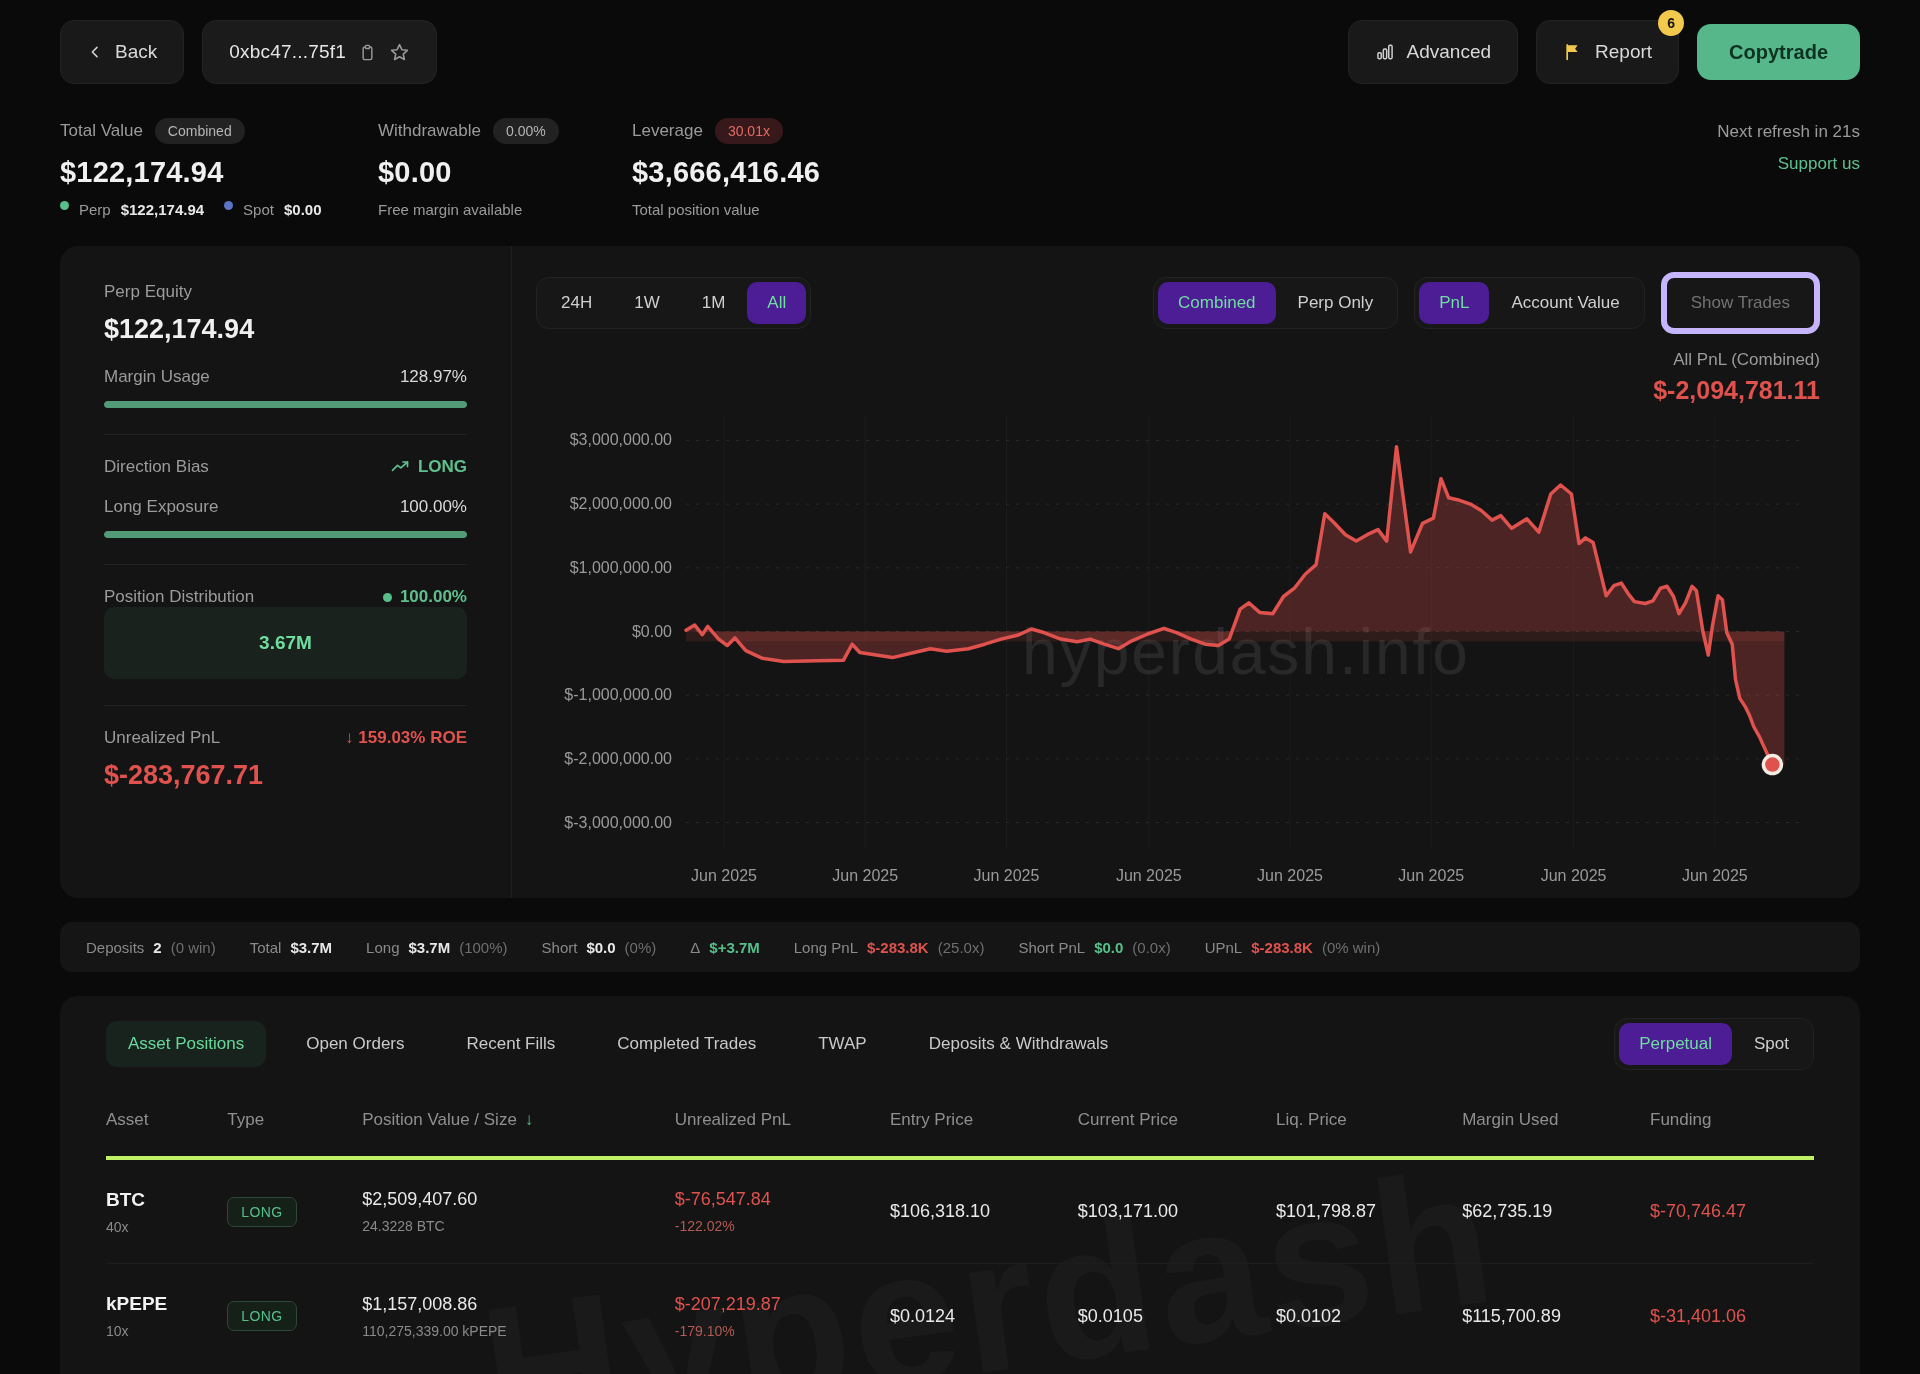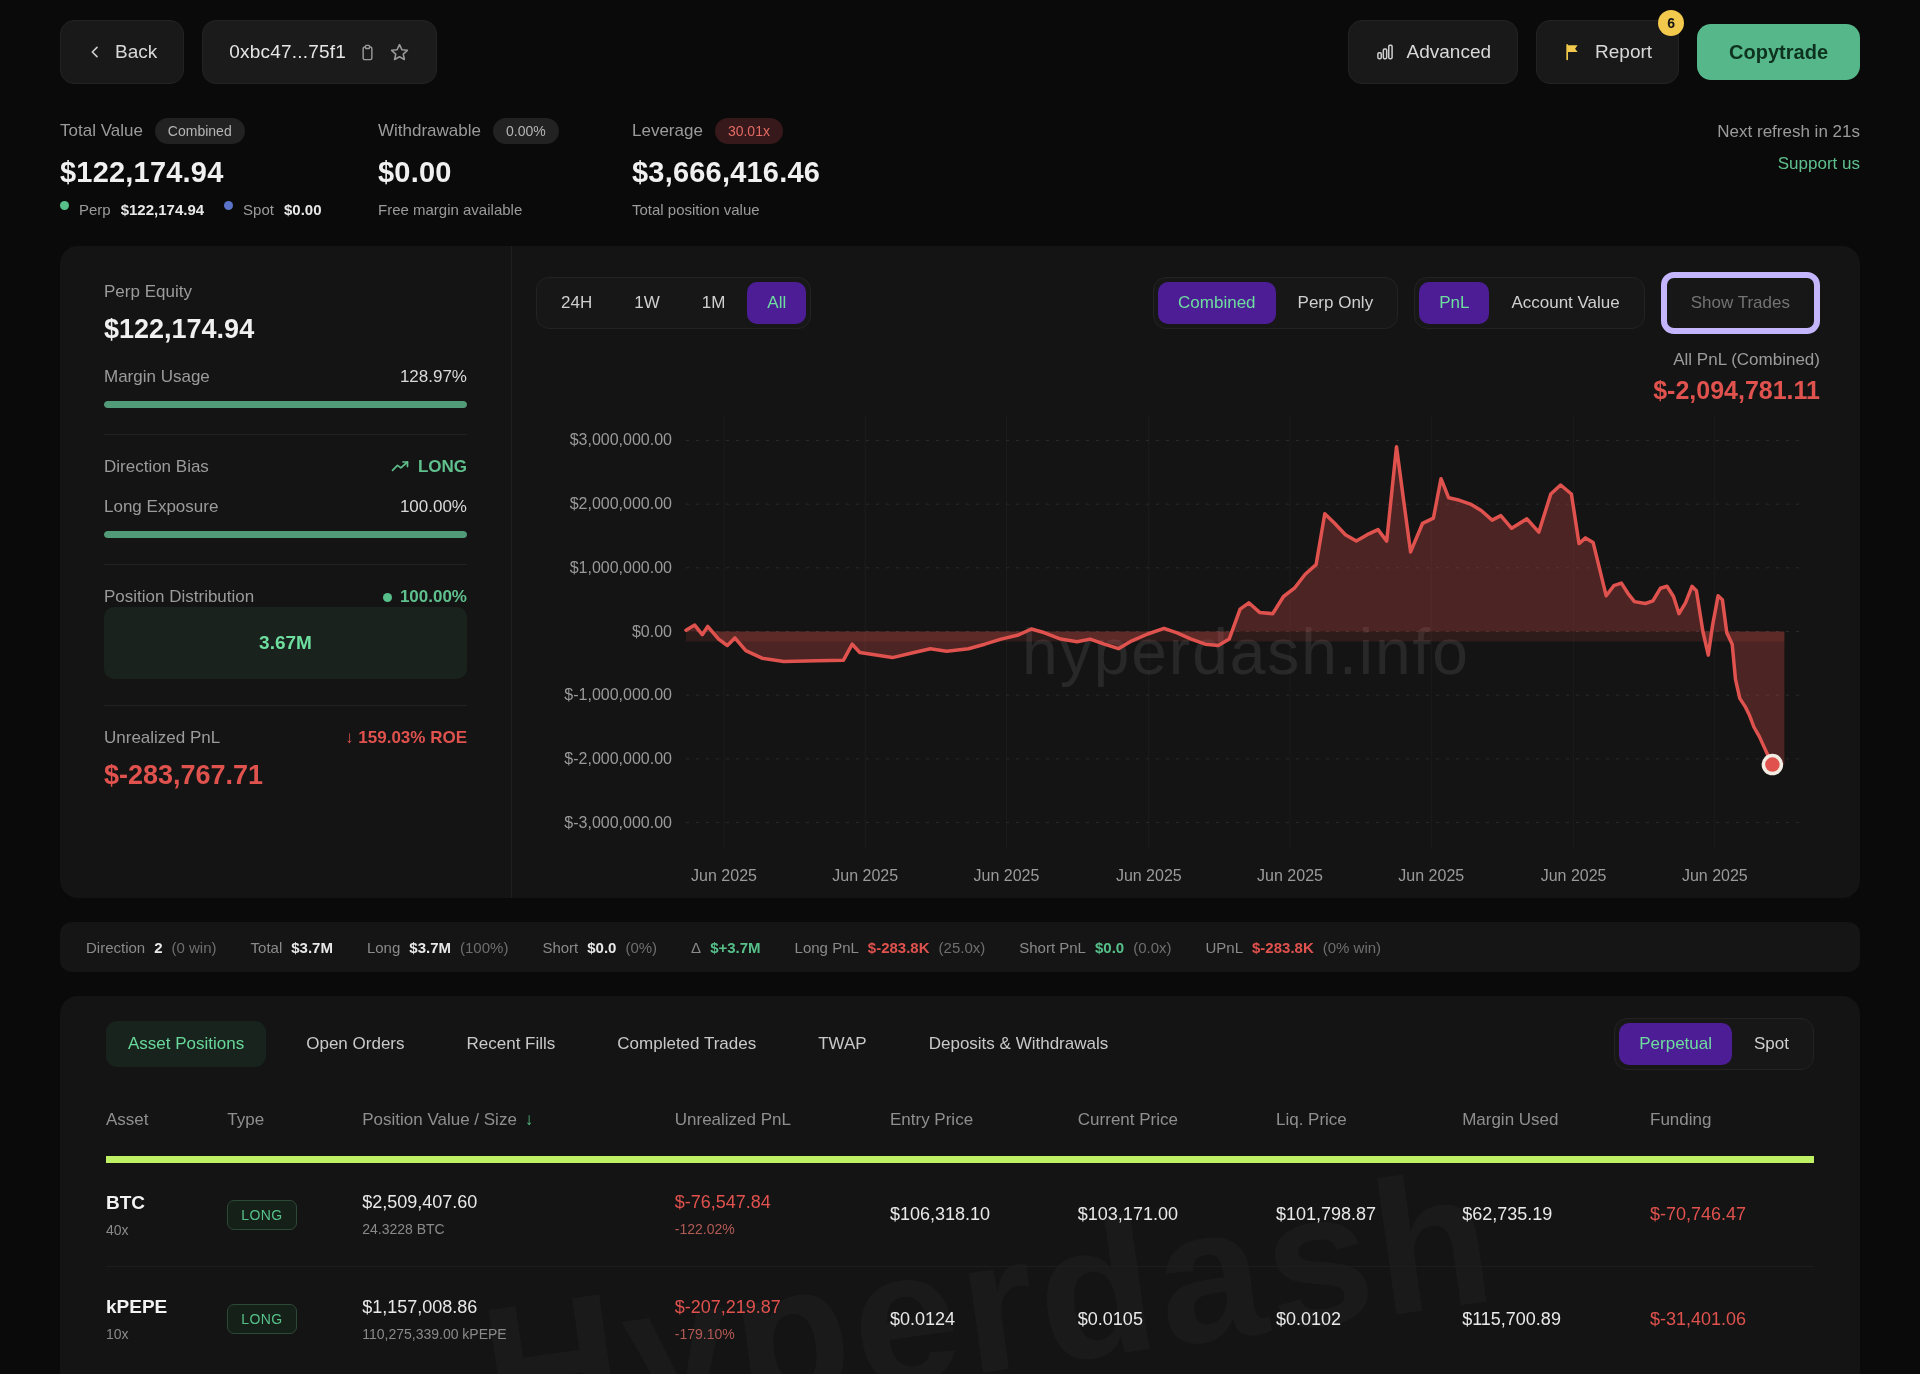--- a/index.html
+++ b/index.html
@@ -101,21 +101,21 @@
     color:rgba(255,255,255,0.028); transform:rotate(-8deg); pointer-events:none; letter-spacing:4px;
   }
   .table-tabs { display:flex; align-items:center; }
   .tab-item { font-size:17px; color:#c9c9c9; padding:13px 22px; border-radius:11px; cursor:pointer; white-space:nowrap; }
   .tab-item.active { background:#17231c; color:#68d89b; }
   .tab-item + .tab-item { margin-left:18px; }
   .side-seg { margin-left:auto; }
 
   .ptable { margin-top:26px; position:relative; }
   .prow { display:grid; grid-template-columns:7.1% 7.9% 18.3% 12.6% 11% 11.6% 10.9% 11% auto; align-items:center; }
-  .prow.head { font-size:17px; color:#8f8f8f; padding:14px 0 26px 0; border-bottom:7px solid #bef264; }
+  .prow.head { font-size:17px; color:#8f8f8f; padding:14px 0 26px 0; border-bottom:4px solid #bef264; }
   .prow.body { padding:24px 0; border-bottom:1px solid #1d1d1d; min-height:104px; }
   .prow.body:last-child { border-bottom:none; }
   .cell-main { font-size:18px; color:#e9e9e9; }
   .cell-sub { font-size:14px; color:#8a8a8a; margin-top:8px; }
   .asset-name { font-size:19px; font-weight:600; color:#f2f2f2; }
   .red-main { color:#e0524e; } .red-sub { color:#b35a55; }
   .long-badge {
     display:inline-block; background:#152018; border:1px solid #2c4936; color:#57c08a;
     font-size:14px; padding:6px 13px; border-radius:7px; letter-spacing:.4px;
   }
@@ -328,21 +328,21 @@
           <path d="M150.0 225.2L158.7 220.1L166.3 229.7L171.7 221.4L182.6 234.1L191.3 240.5L198.9 232.9L209.8 245.6L226.0 253.2L247.8 256.4L280.4 255.8L307.5 255.2L316.2 239.2L323.8 247.5L340.1 250.1L356.4 252.6L378.1 247.5L394.4 243.7L410.7 246.2L432.5 243.7L448.8 239.2L465.1 234.1L481.4 230.3L495.5 224.0L508.5 227.8L524.8 234.1L541.1 236.7L554.1 234.1L568.3 239.2L582.4 243.7L595.4 236.1L611.7 229.0L628.0 223.3L641.1 227.8L655.2 234.1L669.3 239.2L682.3 240.5L693.2 234.1L704.1 204.2L712.8 197.8L723.6 207.4L736.7 208.7L747.5 191.5L758.4 183.2L769.2 169.2L780.1 159.6L788.8 108.7L798.6 118.3L809.4 129.7L820.3 136.1L831.2 129.7L842.0 124.6L850.7 136.1L860.5 41.8L868.1 99.1L874.6 146.9L886.6 118.3L897.4 113.2L905.0 73.7L912.7 92.8L923.5 95.3L934.4 99.1L945.2 105.5L956.1 115.1L964.8 110.6L975.7 123.3L990.9 113.8L1002.8 127.2L1014.8 89.0L1024.6 80.0L1035.4 89.0L1043.0 138.6L1049.5 132.9L1057.1 137.4L1070.2 190.8L1077.8 180.7L1085.4 178.1L1091.9 188.3L1098.4 196.6L1109.3 198.5L1116.9 195.9L1124.5 183.2L1131.0 181.3L1137.5 191.5L1143.0 208.7L1149.5 197.8L1156.0 181.3L1160.4 185.7L1166.9 226.5L1172.3 250.1L1176.6 220.1L1182.1 190.8L1186.4 194.7L1190.8 227.8L1196.2 239.2L1199.5 274.3L1203.8 293.4L1209.2 301.6L1213.6 310.6L1217.9 322.0L1223.4 331.6L1227.7 341.1L1232.1 350.7L1236.4 359.6L1248.4 359.6L1248.4 226.5L150.0 226.5Z" fill="#e0524e" fill-opacity="0.27"></path>
           <path d="M150.0 225.2L158.7 220.1L166.3 229.7L171.7 221.4L182.6 234.1L191.3 240.5L198.9 232.9L209.8 245.6L226.0 253.2L247.8 256.4L280.4 255.8L307.5 255.2L316.2 239.2L323.8 247.5L340.1 250.1L356.4 252.6L378.1 247.5L394.4 243.7L410.7 246.2L432.5 243.7L448.8 239.2L465.1 234.1L481.4 230.3L495.5 224.0L508.5 227.8L524.8 234.1L541.1 236.7L554.1 234.1L568.3 239.2L582.4 243.7L595.4 236.1L611.7 229.0L628.0 223.3L641.1 227.8L655.2 234.1L669.3 239.2L682.3 240.5L693.2 234.1L704.1 204.2L712.8 197.8L723.6 207.4L736.7 208.7L747.5 191.5L758.4 183.2L769.2 169.2L780.1 159.6L788.8 108.7L798.6 118.3L809.4 129.7L820.3 136.1L831.2 129.7L842.0 124.6L850.7 136.1L860.5 41.8L868.1 99.1L874.6 146.9L886.6 118.3L897.4 113.2L905.0 73.7L912.7 92.8L923.5 95.3L934.4 99.1L945.2 105.5L956.1 115.1L964.8 110.6L975.7 123.3L990.9 113.8L1002.8 127.2L1014.8 89.0L1024.6 80.0L1035.4 89.0L1043.0 138.6L1049.5 132.9L1057.1 137.4L1070.2 190.8L1077.8 180.7L1085.4 178.1L1091.9 188.3L1098.4 196.6L1109.3 198.5L1116.9 195.9L1124.5 183.2L1131.0 181.3L1137.5 191.5L1143.0 208.7L1149.5 197.8L1156.0 181.3L1160.4 185.7L1166.9 226.5L1172.3 250.1L1176.6 220.1L1182.1 190.8L1186.4 194.7L1190.8 227.8L1196.2 239.2L1199.5 274.3L1203.8 293.4L1209.2 301.6L1213.6 310.6L1217.9 322.0L1223.4 331.6L1227.7 341.1L1232.1 350.7L1236.4 359.6" fill="none" stroke="#e0524e" stroke-width="3.5" stroke-linejoin="round" stroke-linecap="round"></path>
           <circle cx="1236.3999999999999" cy="359.58382352941175" r="9" fill="#e0524e" stroke="#f3ece2" stroke-width="3.5"></circle>
         </svg>
       </div>
   </div>
 </div>
 
 <div class="summary-bar">
   <span class="sb-item">
-      <span class="sb-label">Direction</span>
+      <span class="sb-label">Deposits</span>
       <span class="sb-value">2</span>
       <span class="sb-extra">(0 win)</span>
     </span>
   <span class="sb-item">
       <span class="sb-label">Total</span>
       <span class="sb-value">$3.7M</span>
     </span>
   <span class="sb-item">
       <span class="sb-label">Long</span>
       <span class="sb-value">$3.7M</span>

